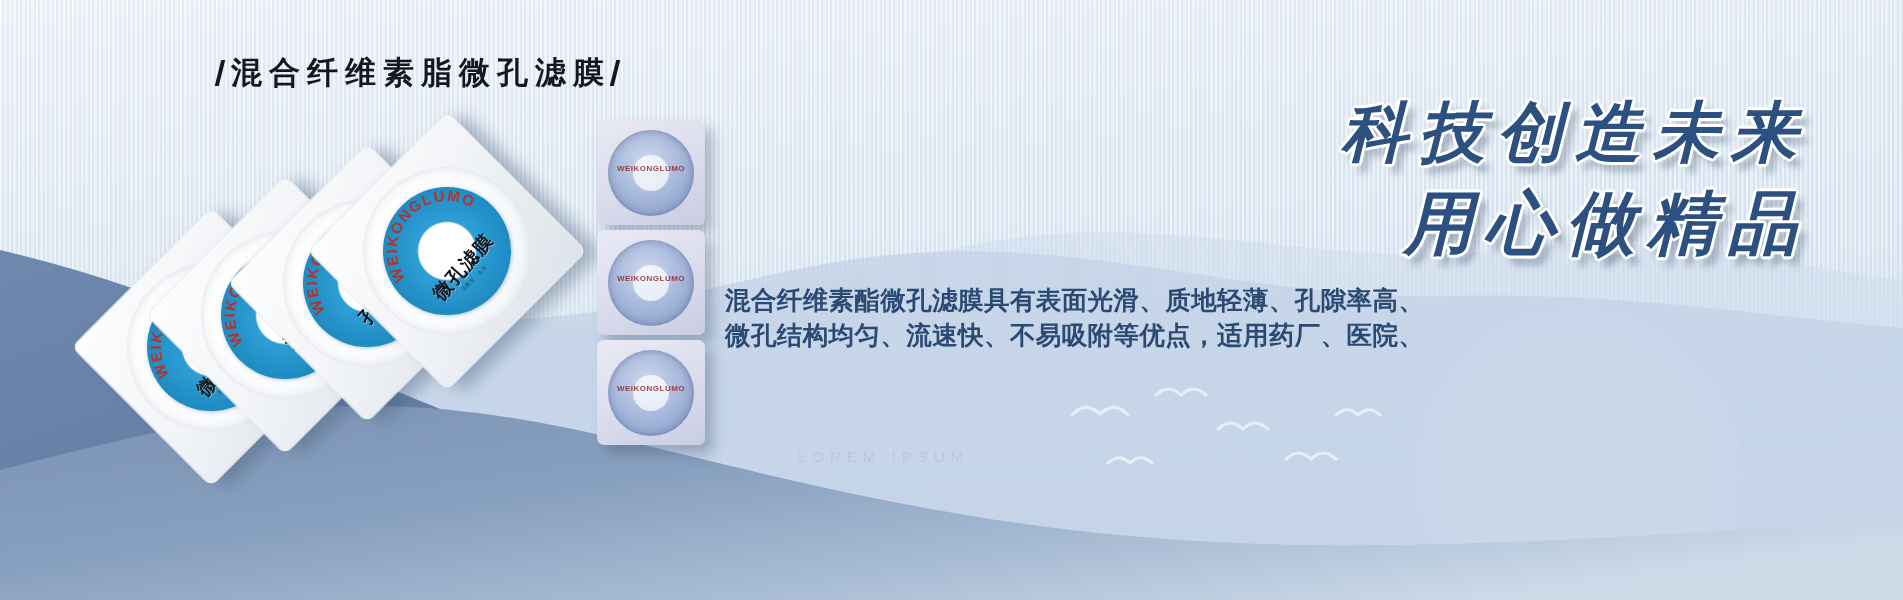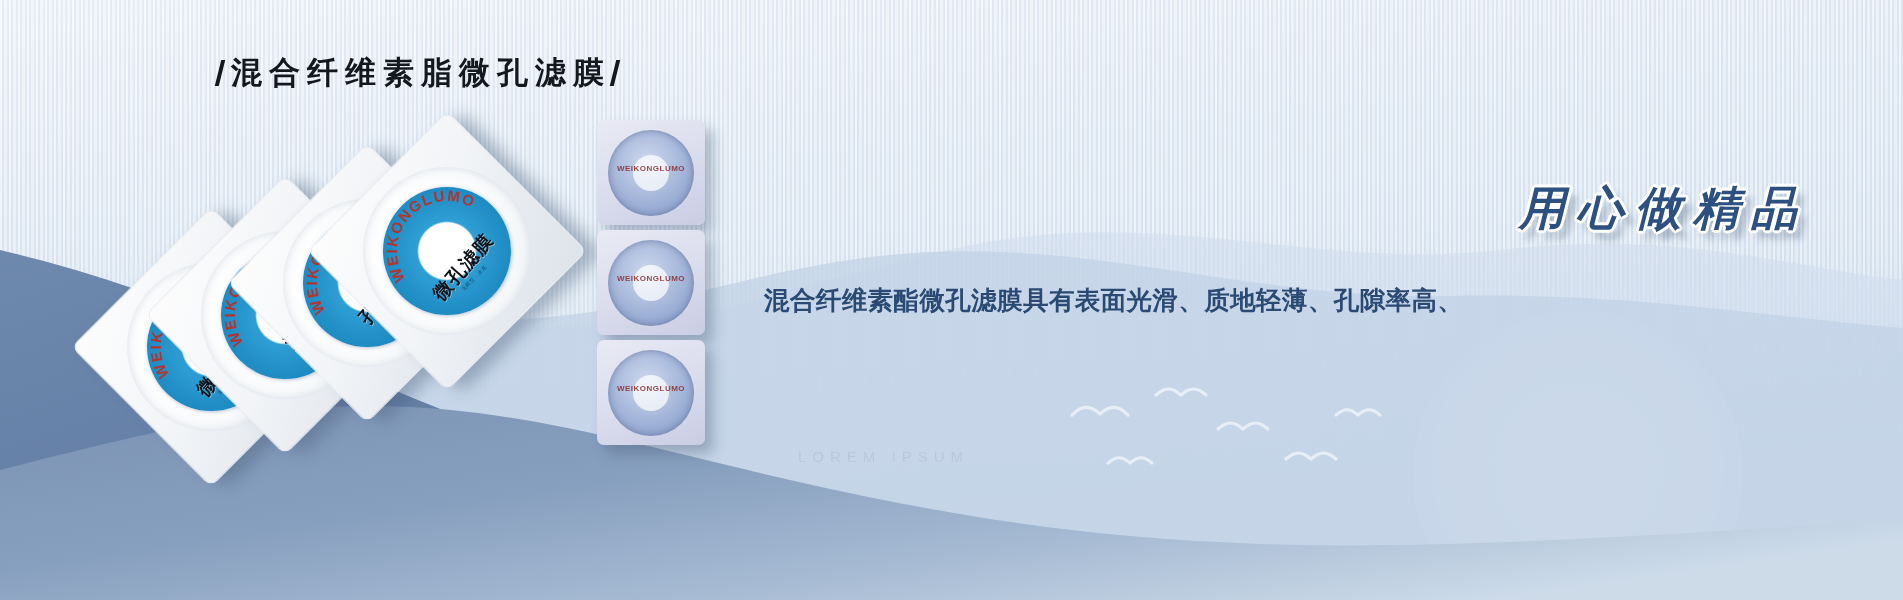--- a/index.html
+++ b/index.html
@@ -61,25 +61,25 @@
     font-weight:700;font-style:italic;
     color:#2c5180;
     letter-spacing:12px;
     white-space:nowrap;
     text-shadow:
       -2px -2px 0 #fff, 2px -2px 0 #fff, -2px 2px 0 #fff, 2px 2px 0 #fff,
       -3px 0 0 #fff, 3px 0 0 #fff, 0 -3px 0 #fff, 0 3px 0 #fff,
       7px 9px 7px rgba(60,80,110,.42);
   }
   .slogan-1{top:88px;font-size:66px;}
-  .slogan-2{top:178px;font-size:46px;font-style:italic;}
+  .slogan-2{top:178px;font-size:69px;font-style:italic;}
 
   
   .desc{
-    position:absolute;left:764px;top:283px;width:680px;
+    position:absolute;left:725px;top:283px;width:680px;
     font-family:"Liberation Serif", serif;
     font-size:25.5px;line-height:35px;font-weight:700;
     color:#2a4a73;letter-spacing:.4px;
   }
   .desc div{white-space:nowrap;}
 
   
   .watermark{
     position:absolute;left:798px;top:448px;
     font-size:15px;letter-spacing:6px;color:#b6c4d6;opacity:.75;
@@ -295,24 +295,26 @@
       <div class="mdisc"></div>
       <div class="mcore"></div>
       <div class="mtxt">WEIKONGLUMO</div>
     </div>
   </div>
 
   <div class="left-title">
     <span class="bar"></span><span>混合纤维素脂微孔滤膜</span><span class="bar tail"></span>
   </div>
 
+  <div class="slogan slogan-1">科技创造未来</div>
   <div class="slogan slogan-2">用心做精品</div>
 
   <div class="desc">
     <div>混合纤维素酯微孔滤膜具有表面光滑、质地轻薄、孔隙率高、</div>
+    <div>微孔结构均匀、流速快、不易吸附等优点，适用药厂、医院、</div>
   </div>
 
   <div class="watermark">LOREM IPSUM</div>
 
   <svg class="birds" viewBox="0 0 330 110">
     <g stroke="#e9f0f7" stroke-width="3.2" fill="none" stroke-linecap="round" opacity="0.95">
       <path d="M12,30 C22,20 30,20 40,29 M40,29 C50,20 58,20 68,30"></path>
       <path d="M96,10 C105,2 112,2 121,10 M121,10 C130,2 137,2 146,10"></path>
       <path d="M158,44 C167,36 174,36 183,44 M183,44 C192,36 199,36 208,44"></path>
       <path d="M226,74 C235,66 242,66 251,74 M251,74 C260,66 267,66 276,74"></path>

